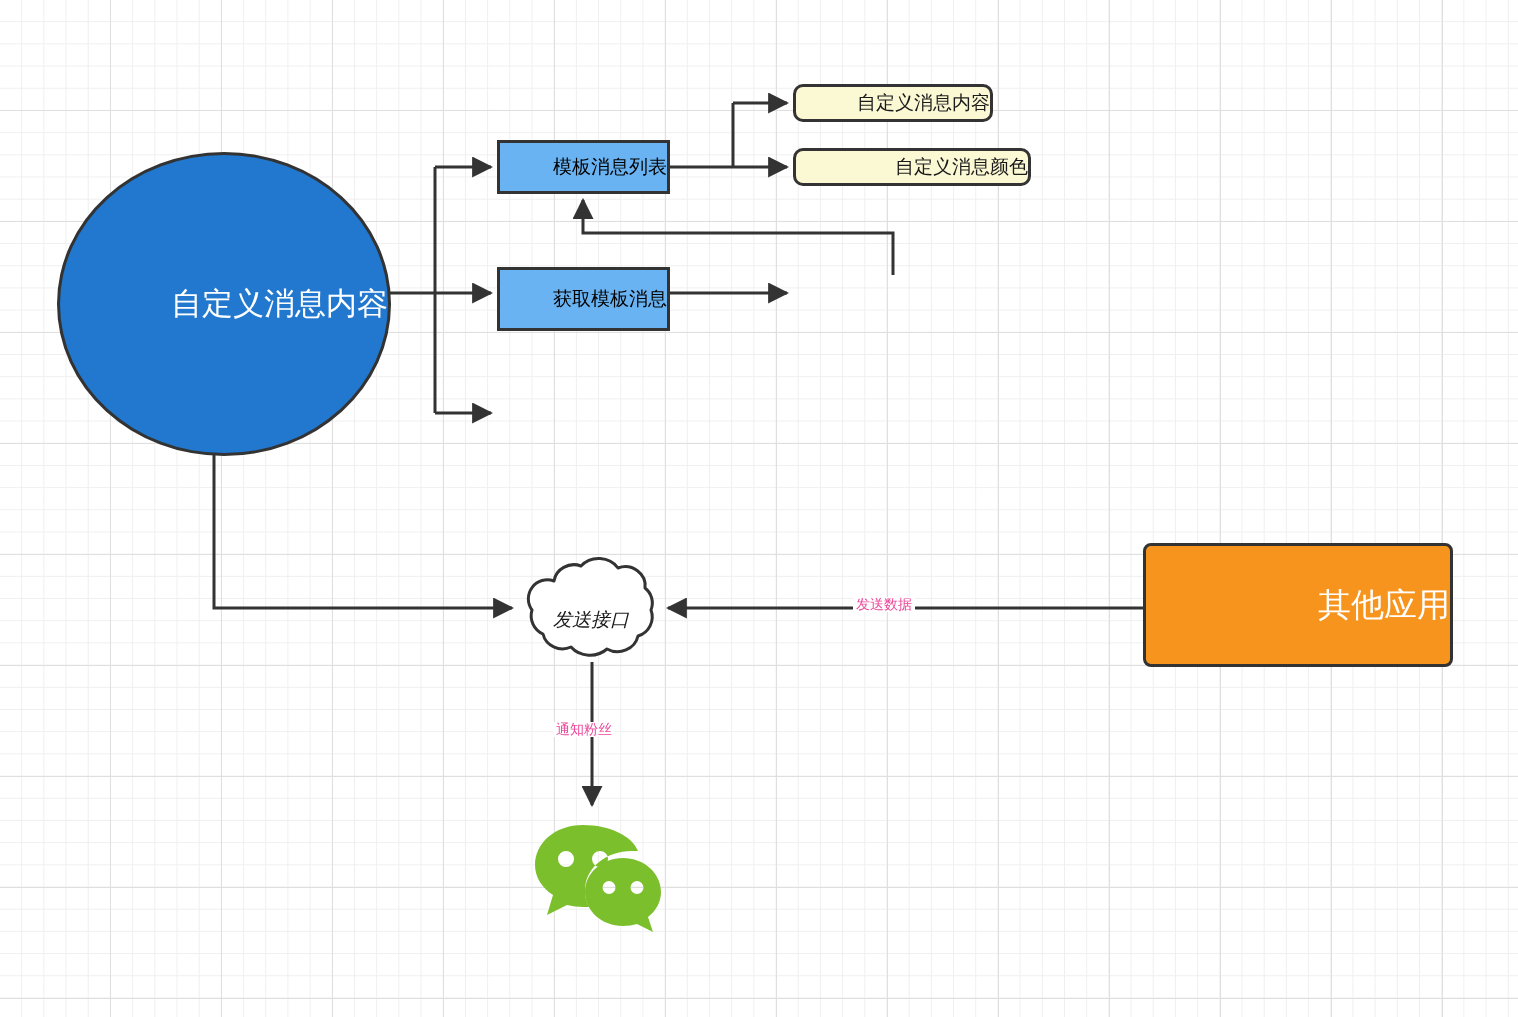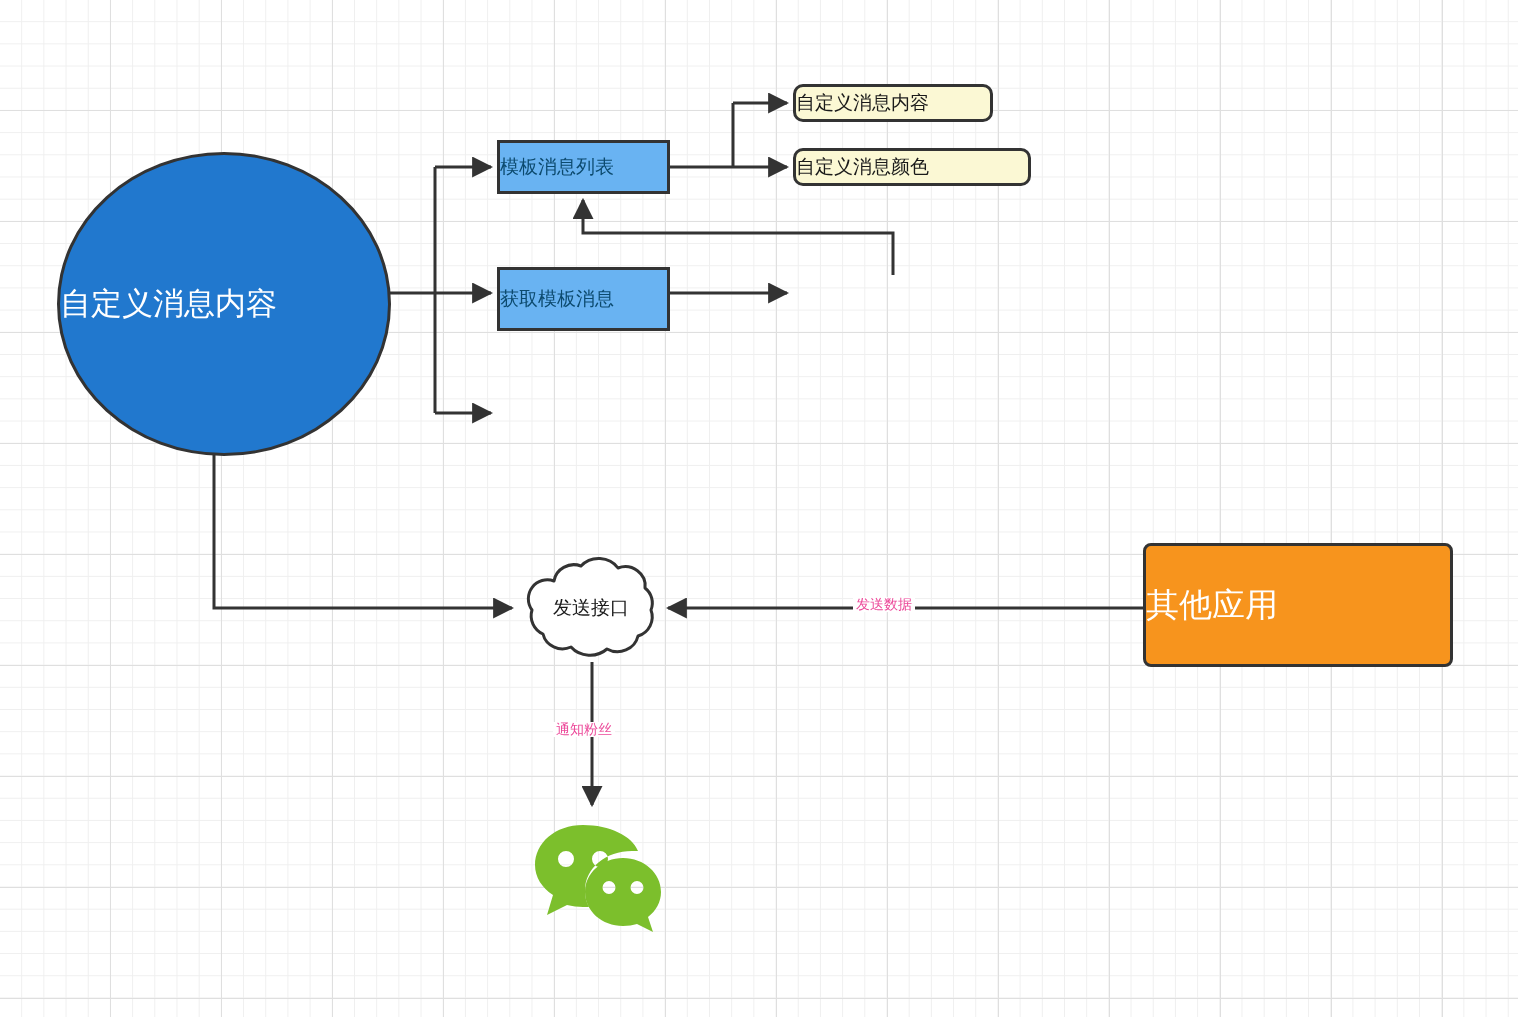--- a/index.html
+++ b/index.html
@@ -31,35 +31,36 @@
     left: 0;
     top: 0;
     width: 1518px;
     height: 1017px;
   }
   .node {
     position: absolute;
     box-sizing: border-box;
     display: flex;
     align-items: center;
-    justify-content: flex-start;
+    justify-content: flex-end;
     text-align: center;
     line-height: 1.15;
+    padding-left: 15px;
   }
   .node-circle {
     border-radius: 50%;
     background: #2178ce;
     border: 3px solid #333333;
     color: #ffffff;
     font-size: 31px;
   }
   .node-rect-blue {
     background: #69b3f2;
     border: 3px solid #333333;
-    color: #0c4a6e;
+    color: #000000;
     font-size: 19px;
   }
   .node-rect-yellow {
     background: #fbf8d4;
     border: 3px solid #333333;
     border-radius: 10px;
     color: #1a1a1a;
     font-size: 19px;
   }
   .node-rect-orange {
@@ -71,27 +72,28 @@
   }
   .node-cloud {
     color: #1a1a1a;
     font-size: 19px;
     background: transparent;
     border: none;
   }
   .cloud-label {
     position: absolute;
     left: 0;
-    top: 0;
+    top: 12px;
     width: 100%;
     height: 100%;
     display: flex;
     align-items: center;
     justify-content: center;
     pointer-events: none;
+    font-style: italic;
   }
   .edge-label {
     position: absolute;
     font-size: 14px;
     color: #ec4899;
     background: #ffffff;
     padding: 0 3px;
     white-space: nowrap;
     line-height: 1.1;
   }

